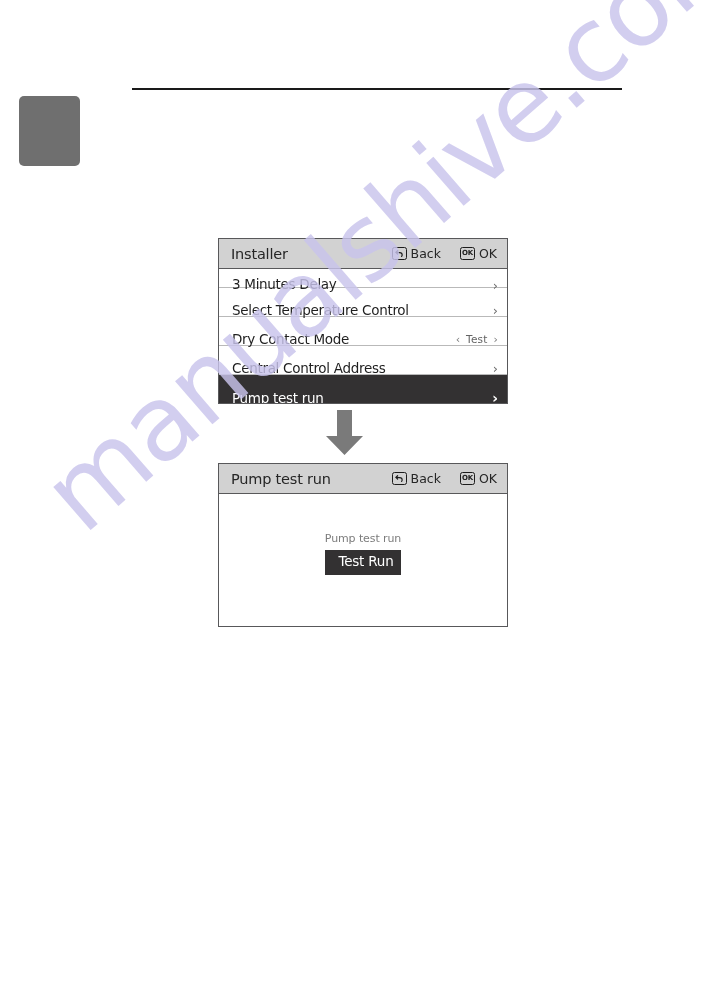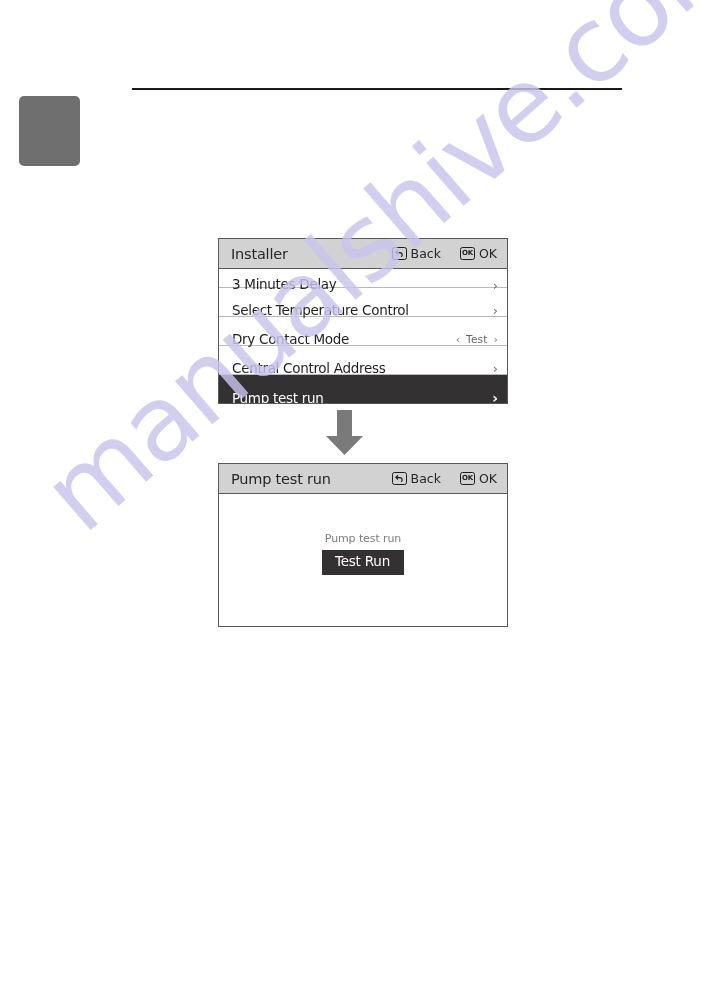--- a/index.html
+++ b/index.html
@@ -220,21 +220,21 @@
     color: #7c7c7c;
     letter-spacing: -0.1px;
     margin-bottom: 5px;
   }
   .test-run-button {
     background: #333132;
     color: #ffffff;
     font-family: "DejaVu Sans", sans-serif;
     font-size: 13.5px;
     letter-spacing: -0.2px;
-    padding: 4px 14px 5px 13px;
+    padding: 4px 7px 5px 13px;
     line-height: 1.15;
   }
 
   
   .flow-arrow {
     position: absolute;
     left: 325px;
     top: 410px;
     width: 39px;
     height: 46px;

